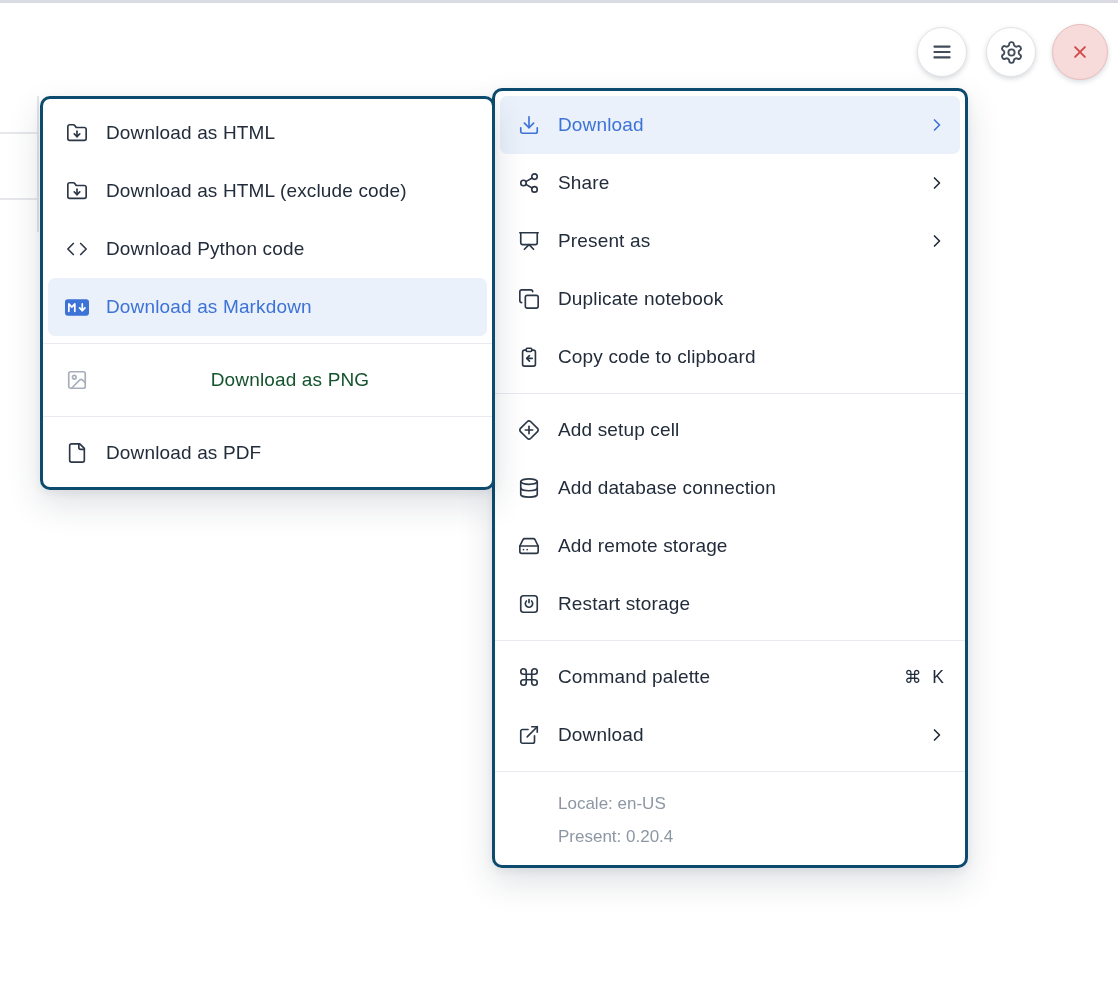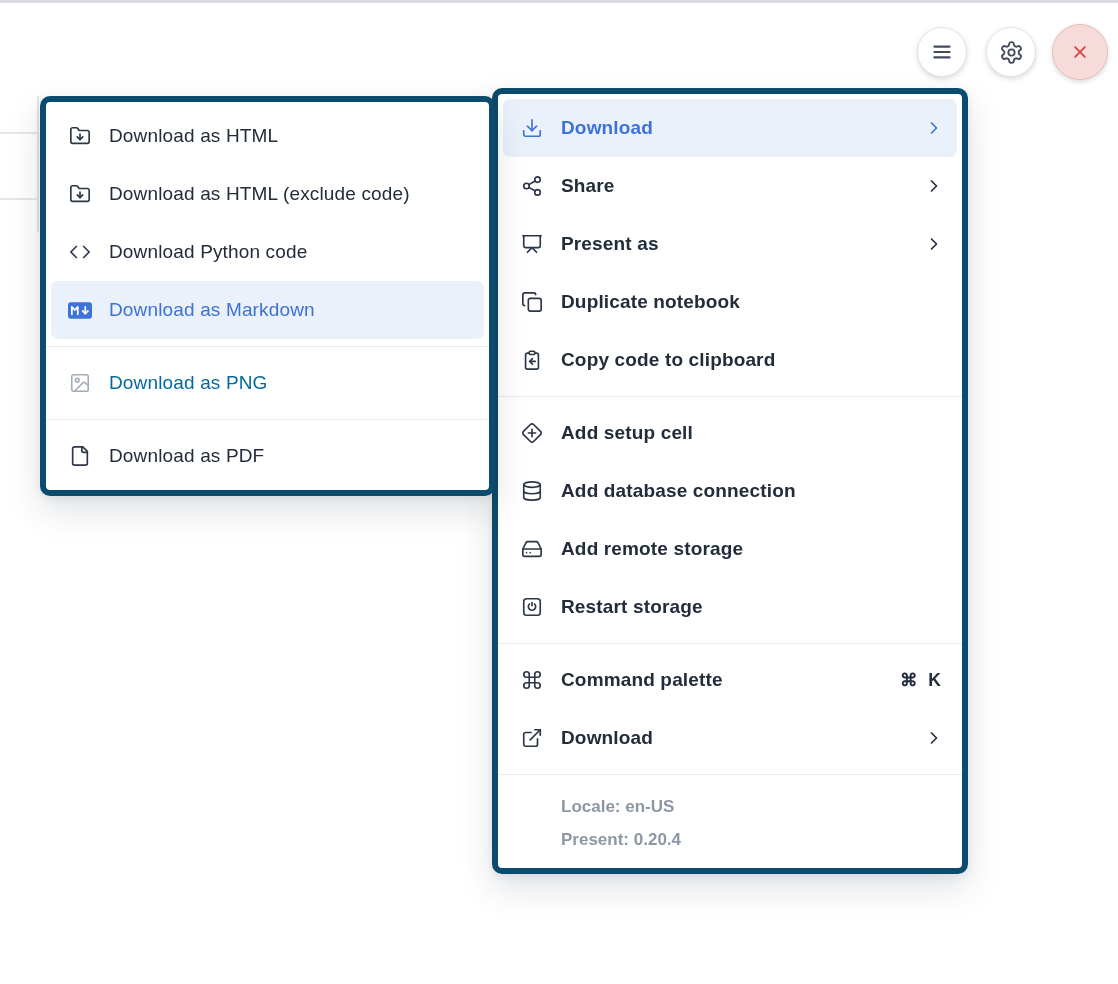--- a/index.html
+++ b/index.html
@@ -26,41 +26,41 @@
   .circle-btn.menu-btn { left:917px; top:27px; }
   .circle-btn.gear-btn { left:986px; top:27px; }
   .circle-btn.close-btn {
     left:1052px; top:24px; width:56px; height:56px;
     background:#f7dbdb; border:1.5px solid #eabcbc; color:#d14b4b;
   }
 
   
   .menu {
     position:absolute; background:#ffffff;
-    border:6px solid #0c4a6e; border-radius:10px;
+    border:3px solid #0c4a6e; border-radius:10px;
     box-shadow:0 14px 34px rgba(26,39,62,.14), 0 3px 8px rgba(26,39,62,.07);
     padding:5px;
   }
-  .main-menu { left:492px; top:88px; width:476px; z-index:20;font-weight:bold; }
+  .main-menu { left:492px; top:88px; width:476px; z-index:20; }
   .sub-menu  { left:40px;  top:96px; width:455px; z-index:30; }
 
   .row {
     display:flex; align-items:center; height:58px;
     padding:0 13px 0 17px; border-radius:7px;
     font-size:19px; letter-spacing:.15px; cursor:pointer; color:#222c3b;
   }
   .row .ic {
     width:24px; height:24px; margin-right:17px; flex:none;
     display:flex; align-items:center; justify-content:center; color:#2b3646;
   }
   .row .lbl { flex:1; white-space:nowrap; }
   .row .trail { flex:none; display:flex; align-items:center; color:#222c3b; }
   .row.active { background:#eaf1fb; color:#3d72d6; }
   .row.active .ic, .row.active .trail { color:#3d72d6; }
-  .row.disabled { color:#0369a1; cursor:default; }
+  .row.disabled { color:#14532d; cursor:default;text-align:center; }
   .row.disabled .ic { color:#a7aeb9; }
   .shortcut { color:#7e8896; font-size:17.5px; letter-spacing:3px; white-space:nowrap; }
 
   .divider { height:1px; background:#e8eaef; margin:7px -5px; }
 
   .menu-footer { padding:8px 0 7px 22px; color:#8d97a4; font-size:17px; }
   .menu-footer div { line-height:33px;margin-left:36px; }
 
   svg { display:block; }
 </style>

